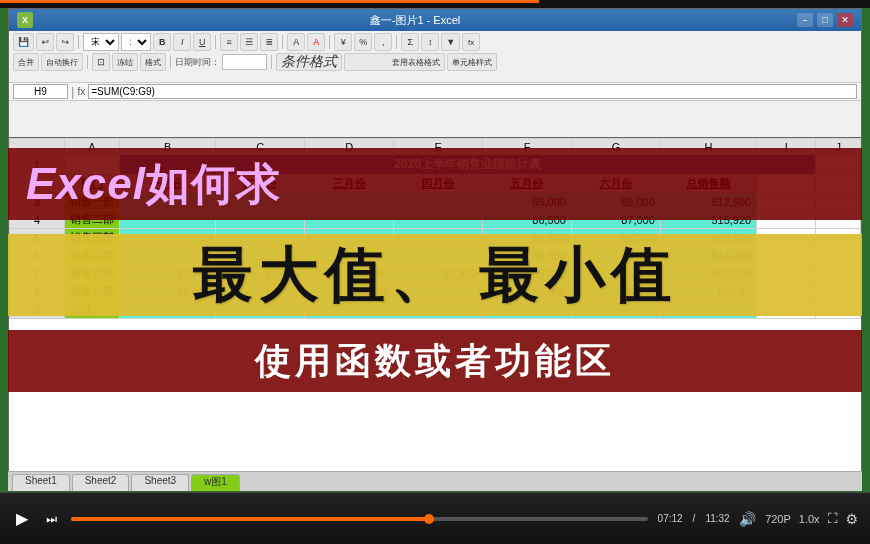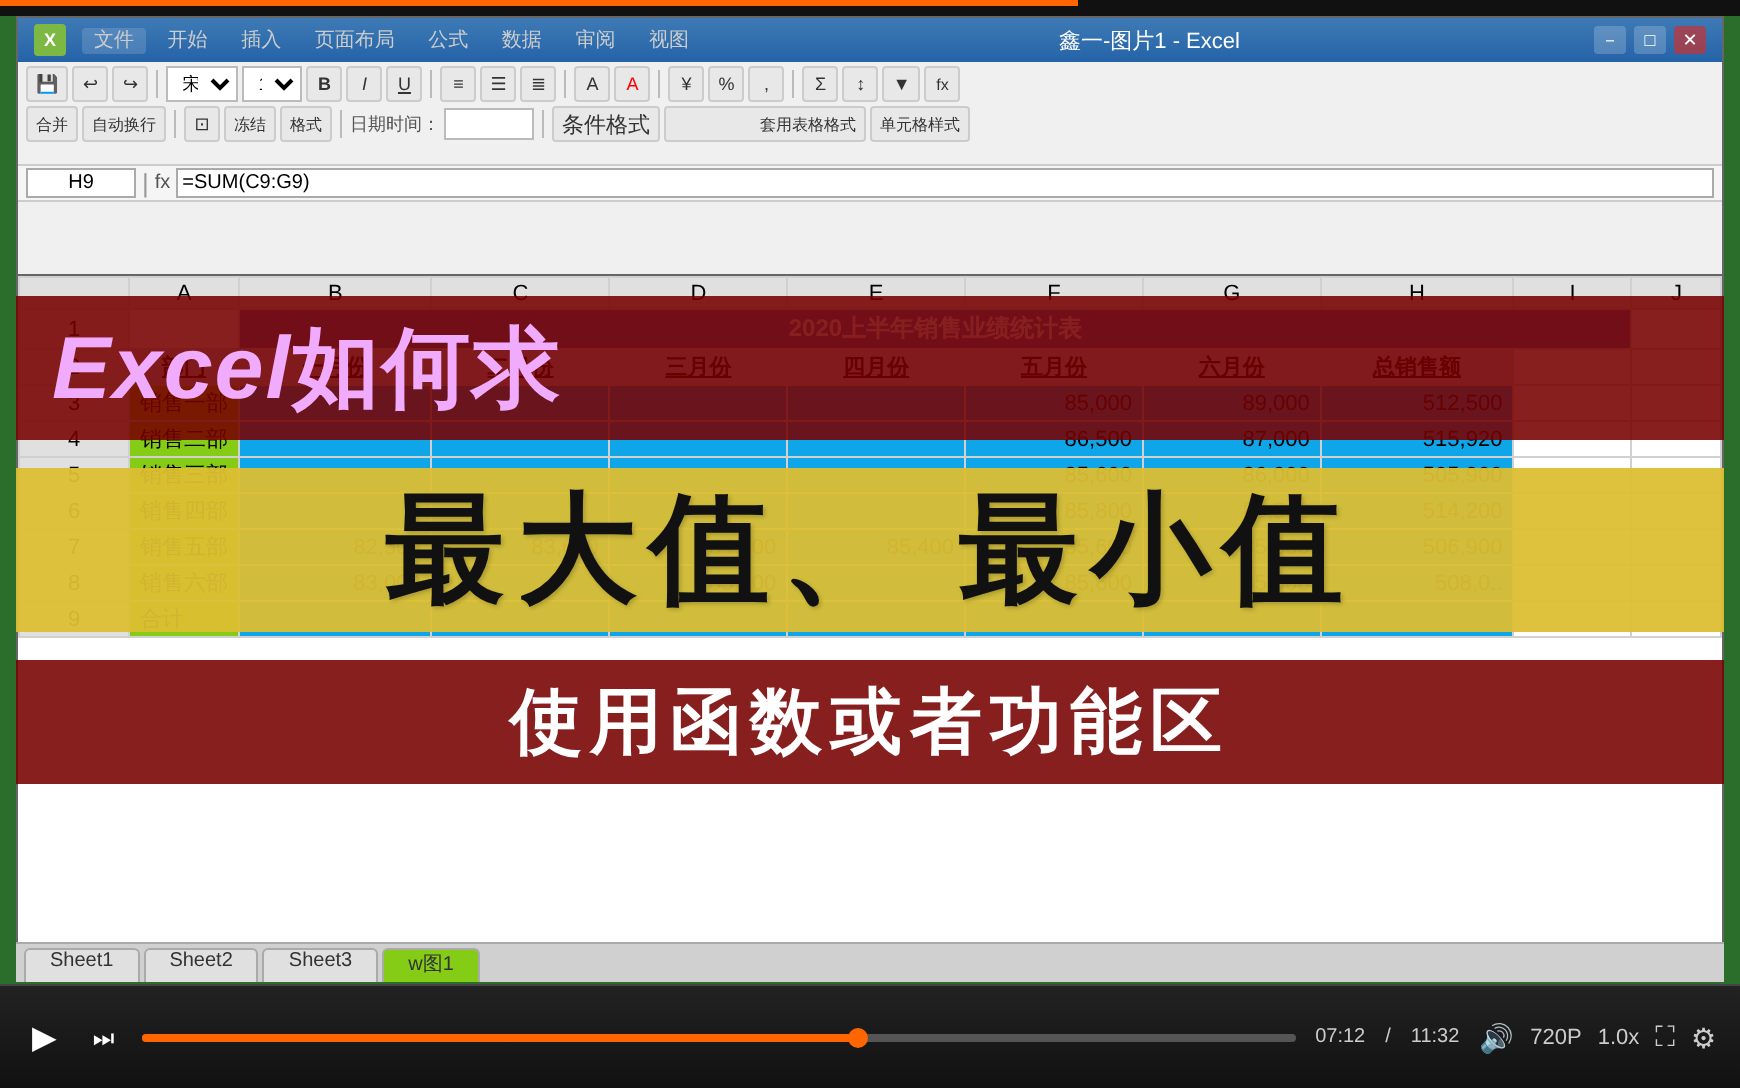--- a/index.html
+++ b/index.html
@@ -172,21 +172,21 @@
       font-weight: bold;
     }
     td.header-cell {
       background: #bdd7ee;
       text-align: center;
       font-weight: bold;
       text-decoration: underline;
     }
     td.data-cell {
       text-align: right;
-      background: #0ea5e9;
+      background: #5eead4;
     }
     td.label-cell {
       background: #84cc16;
     }
 
     .sheet-tab-bar {
       position: absolute;
       bottom: 52px;
       left: 8px;
       right: 8px;
@@ -276,30 +276,20 @@
   </style>
 </head>
 <body>
 
 <div class="screenshot-container">
 
   <div style="position:absolute;top:8px;left:8px;right:8px;height:130px;background:#f0f0f0;border:1px solid #666;overflow:hidden;">
 
     <div class="ribbon">
       <div class="ribbon-icon">X</div>
-      <span style="font-size:10px;color:#ccc;">
-        <span style="background:rgba(255,255,255,0.15);padding:1px 6px;border-radius:2px;cursor:pointer;margin-right:2px;">文件</span>
-        <span style="padding:1px 6px;cursor:pointer;margin-right:2px;">开始</span>
-        <span style="padding:1px 6px;cursor:pointer;margin-right:2px;">插入</span>
-        <span style="padding:1px 6px;cursor:pointer;margin-right:2px;">页面布局</span>
-        <span style="padding:1px 6px;cursor:pointer;margin-right:2px;">公式</span>
-        <span style="padding:1px 6px;cursor:pointer;margin-right:2px;">数据</span>
-        <span style="padding:1px 6px;cursor:pointer;margin-right:2px;">审阅</span>
-        <span style="padding:1px 6px;cursor:pointer;margin-right:2px;">视图</span>
-      </span>
       <span class="ribbon-title">鑫一-图片1 - Excel</span>
       <div class="ribbon-close-btns">
         <div class="ribbon-close-btn">－</div>
         <div class="ribbon-close-btn">□</div>
         <div class="ribbon-close-btn" style="background:rgba(200,50,50,0.7);">✕</div>
       </div>
     </div>
 
     <div class="toolbar-area">
       <div class="tb-row">
@@ -339,21 +329,21 @@
         <div class="tb-btn" style="font-size:8px;">合并</div>
         <div class="tb-btn" style="font-size:8px;">自动换行</div>
         <div style="width:1px;height:14px;background:#bbb;margin:0 2px;"></div>
         <div class="tb-btn">⊡</div>
         <div class="tb-btn" style="font-size:8px;text-align:center;">冻结</div>
         <div class="tb-btn" style="font-size:8px;">格式</div>
         <div style="width:1px;height:14px;background:#bbb;margin:0 2px;"></div>
         <span style="font-size:9px;color:#555;">日期时间：</span>
         <div class="tb-input-box"></div>
         <div style="width:1px;height:14px;background:#bbb;margin:0 2px;"></div>
-        <div class="tb-btn" style="font-size:11px;">条件格式</div>
+        <div class="tb-btn" style="font-size:14px;font-style:italic;">条件格式</div>
         <div class="tb-btn" style="font-size:8px;padding-left:47px;">套用表格格式</div>
         <div class="tb-btn" style="font-size:8px;">单元格样式</div>
       </div>
     </div>
 
     <div class="formula-row">
       <input class="name-box-sm" type="text" value="H9" style="">
       <span style="color:#999;font-size:13px;">|</span>
       <span style="font-size:10px;color:#555;cursor:pointer;">fx</span>
       <input class="formula-box" type="text" value="=SUM(C9:G9)" style="">

